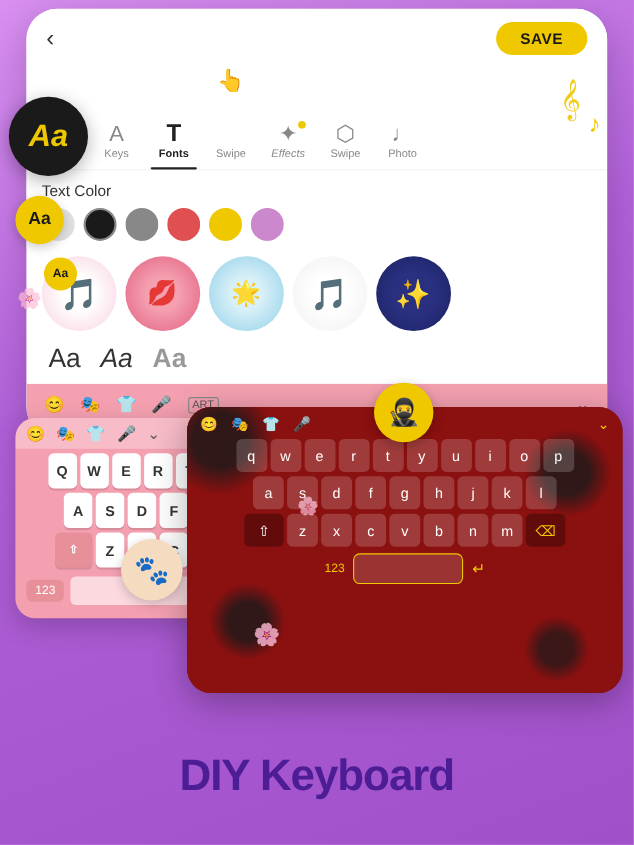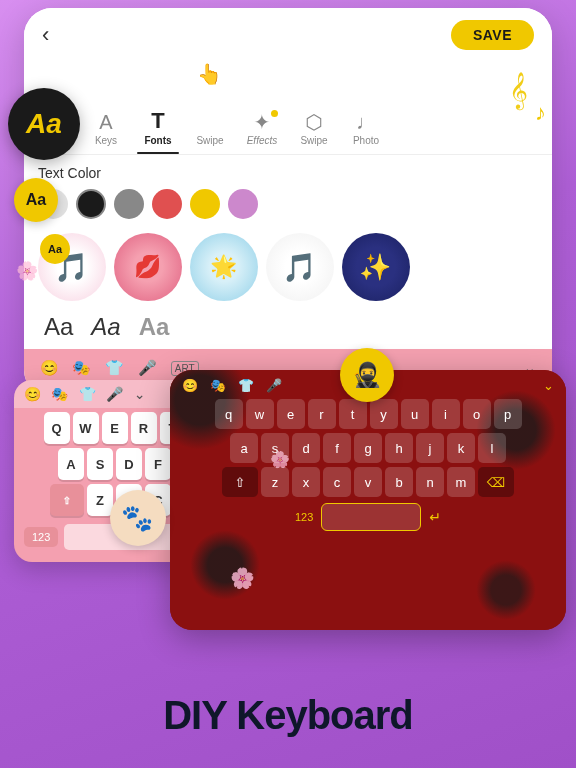--- a/index.html
+++ b/index.html
@@ -16,26 +16,26 @@
     .bg {
       position: absolute;
       inset: 0;
       background: linear-gradient(160deg, #d88ff0 0%, #b060d8 40%, #a050c8 100%);
       z-index: 0;
     }
 
     
     .diy-text {
       position: absolute;
-      bottom: 30px;
+      bottom: 40px;
       left: 0; right: 0;
       text-align: center;
       font-size: 40px;
       font-weight: 900;
-      color: #0f172a;
+      color: #4c1d95;
       z-index: 10;
       letter-spacing: -1px;
     }
 
     
     .app-card {
       position: absolute;
       top: 8px;
       left: 24px;
       right: 24px;

